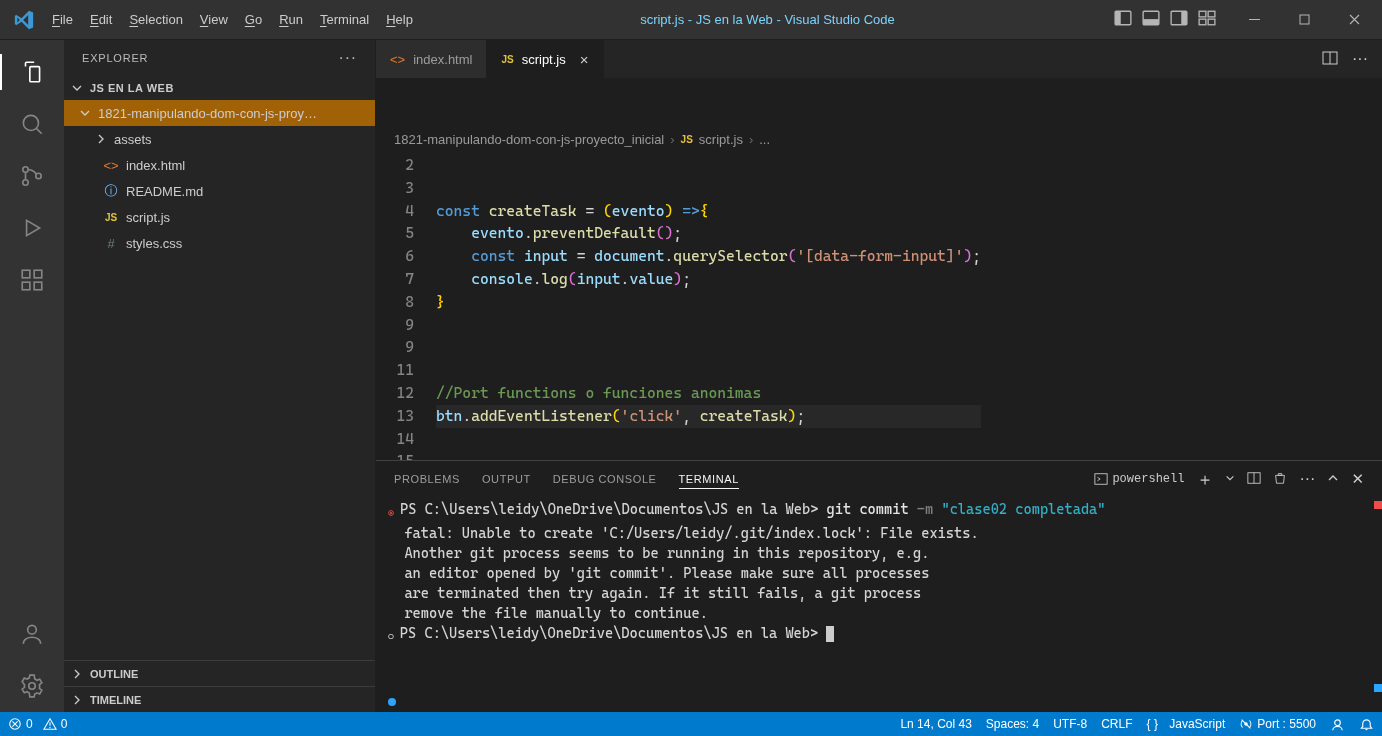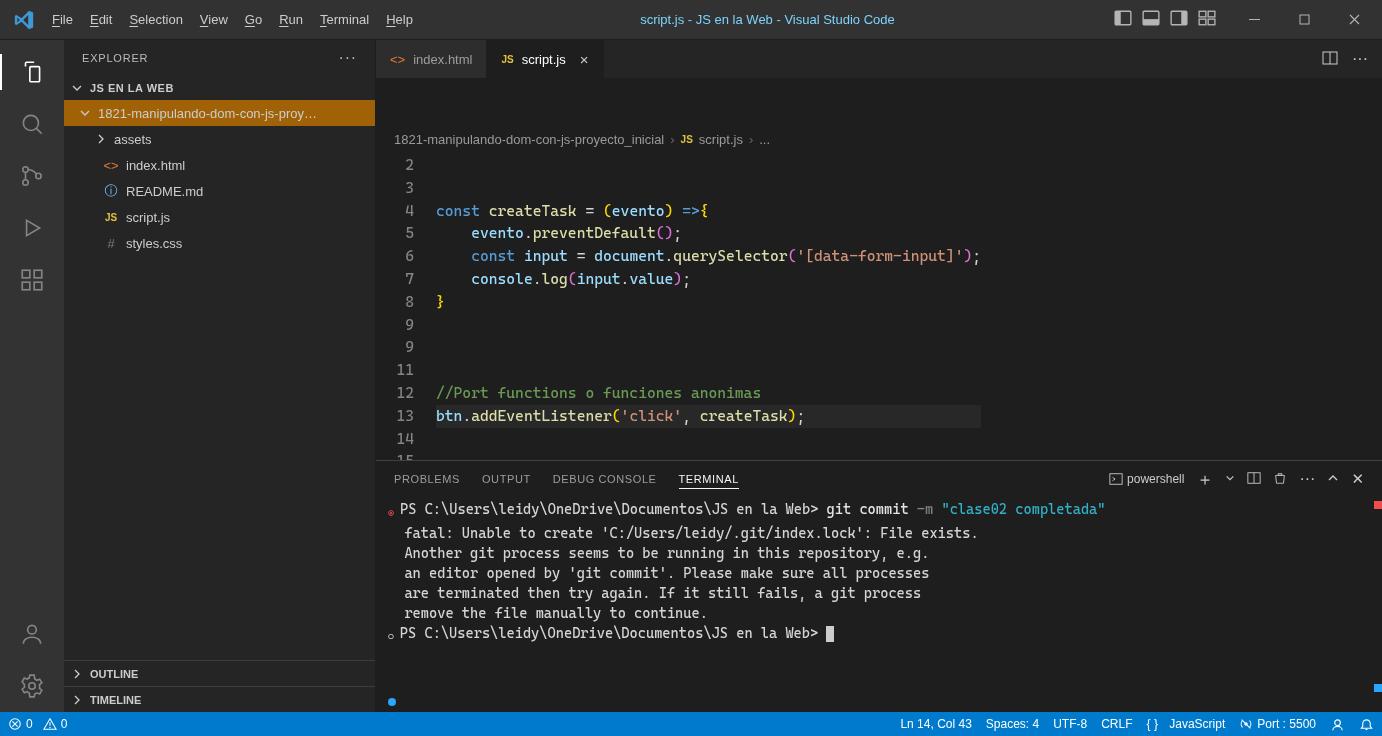--- a/index.html
+++ b/index.html
@@ -553,21 +553,21 @@
       <div class="minimap"></div>
     </div>
 
     <div class="panel">
       <div class="panel-tabs" id="panel-tabs">
         <div class="pt">PROBLEMS</div>
           <div class="pt">OUTPUT</div>
           <div class="pt">DEBUG CONSOLE</div>
           <div class="pt active">TERMINAL</div>
           <div class="right">
-          <span style="display:flex;align-items:center;gap:4px;">
+          <span style="display:flex;align-items:center;gap:4px;font-family:Liberation Mono, monospace;">
             <svg width="14" height="14" viewBox="0 0 16 16">
                 <rect x="1" y="2" width="14" height="12" fill="none" stroke="#ccc"></rect>
                 <path d="M4 6l3 2-3 2" fill="none" stroke="#ccc"></path>
               </svg>
             <span>powershell</span>
           </span>
           <span style="font-size:17px;">＋</span>
           <span>
             <svg width="10" height="10" viewBox="0 0 12 12">
                 <path d="M2 4l4 4 4-4" fill="none" stroke="#ccc" stroke-width="1.3"></path>

